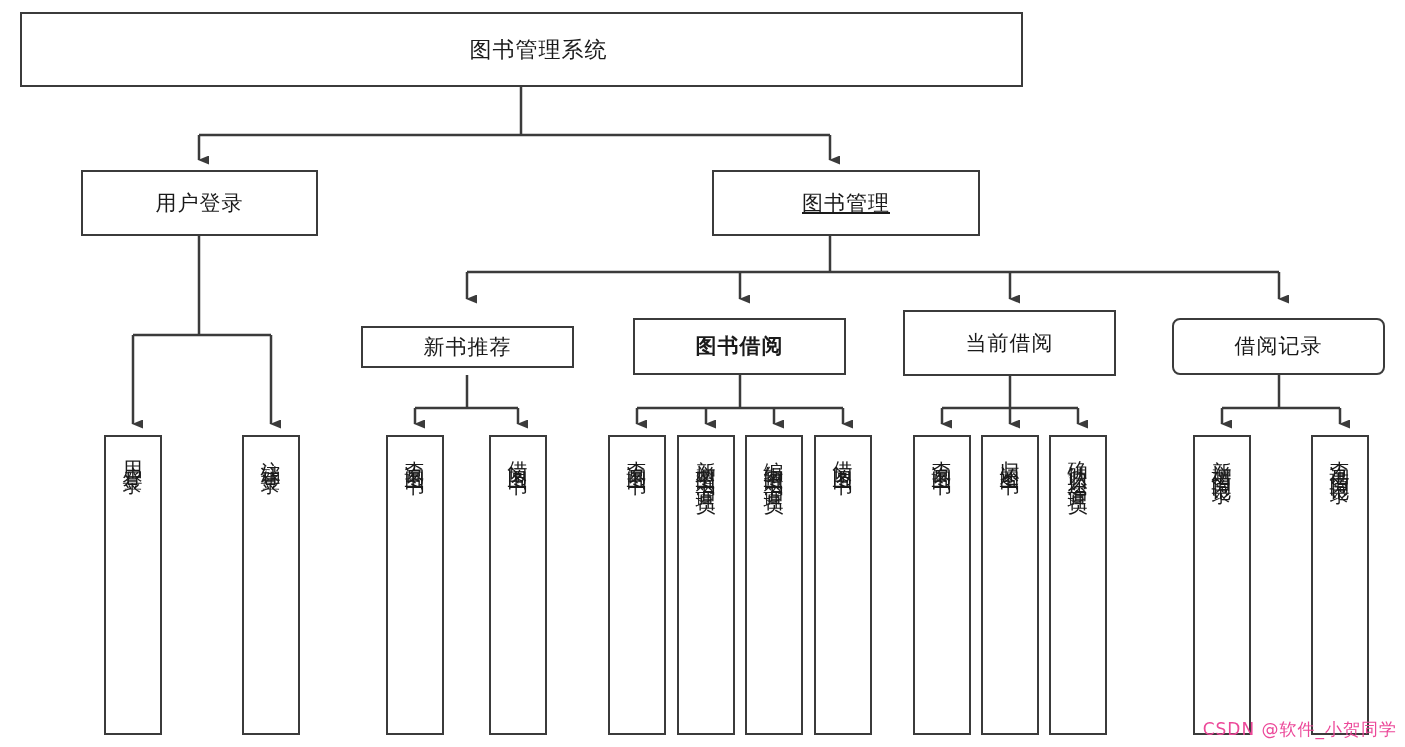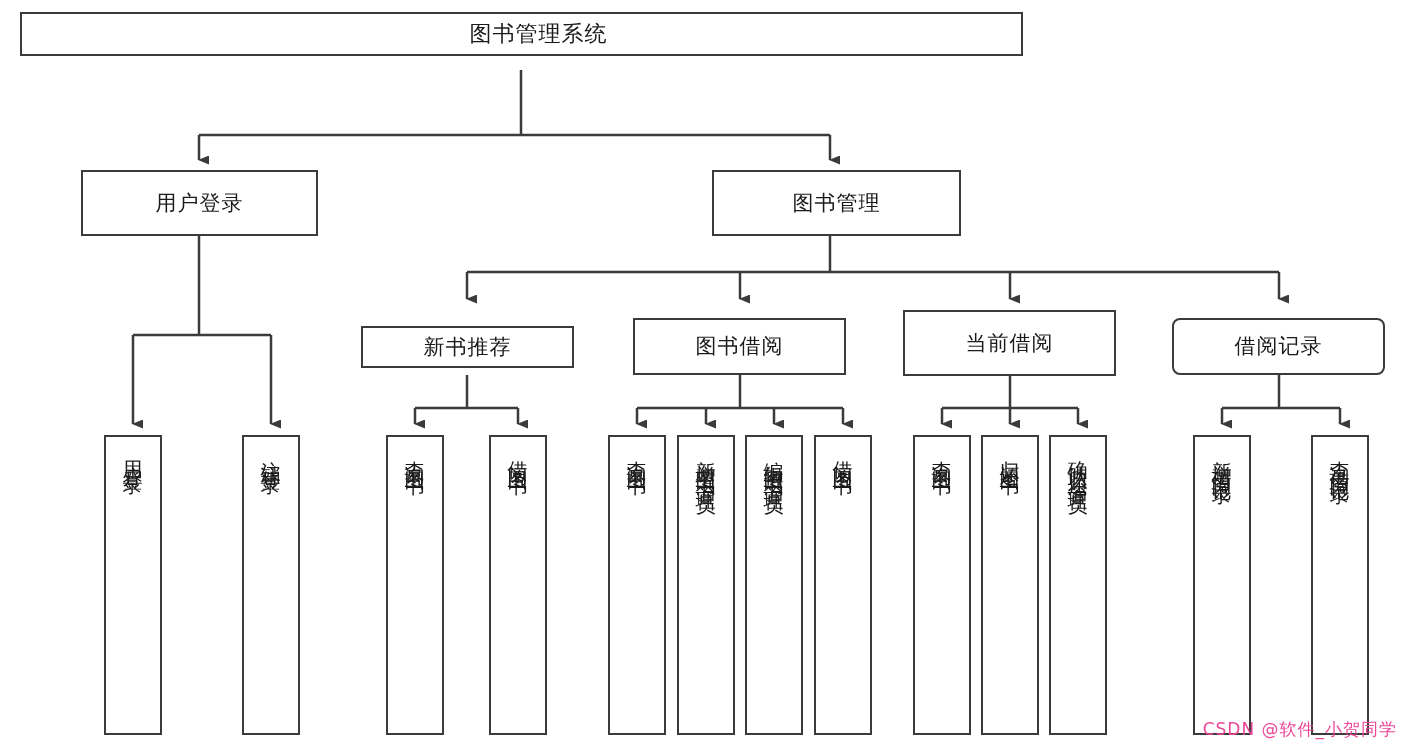--- a/index.html
+++ b/index.html
@@ -102,35 +102,35 @@
       <path d="M1010,408 L1010,424" marker-end="url(#arw)"></path>
       <path d="M1078,408 L1078,424" marker-end="url(#arw)"></path>
 
       <path d="M1279,375 L1279,408"></path>
       <path d="M1222,408 L1340,408"></path>
       <path d="M1222,408 L1222,424" marker-end="url(#arw)"></path>
       <path d="M1340,408 L1340,424" marker-end="url(#arw)"></path>
     </g>
   </svg>
 
-  <div class="node root" style="left:20px;top:12px;width:1003px;height:44px;padding-left:34px;">
+  <div class="node root" style="left:20px;top:12px;width:1003px;height:75px;padding-left:34px;">
     <span class="lbl">图书管理系统</span>
   </div>
 
   <div class="node" style="left:81px;top:170px;width:237px;height:66px;">
     <span class="lbl">用户登录</span>
   </div>
-  <div class="node" style="left:712px;top:170px;width:249px;height:66px;">
+  <div class="node" style="left:712px;top:170px;width:268px;height:66px;text-decoration:underline;">
     <span class="lbl">图书管理</span>
   </div>
 
   <div class="node" style="left:361px;top:326px;width:213px;height:42px;">
     <span class="lbl">新书推荐</span>
   </div>
-  <div class="node" style="left:633px;top:318px;width:213px;height:57px;">
+  <div class="node" style="left:633px;top:318px;width:213px;height:57px;font-weight:bold;">
     <span class="lbl">图书借阅</span>
   </div>
   <div class="node" style="left:903px;top:310px;width:213px;height:66px;">
     <span class="lbl">当前借阅</span>
   </div>
   <div class="node" style="left:1172px;top:318px;width:213px;height:57px;border-radius:8px;">
     <span class="lbl">借阅记录</span>
   </div>
 
   <div class="node leaf" style="left:104px;top:435px;width:58px;height:300px;">

